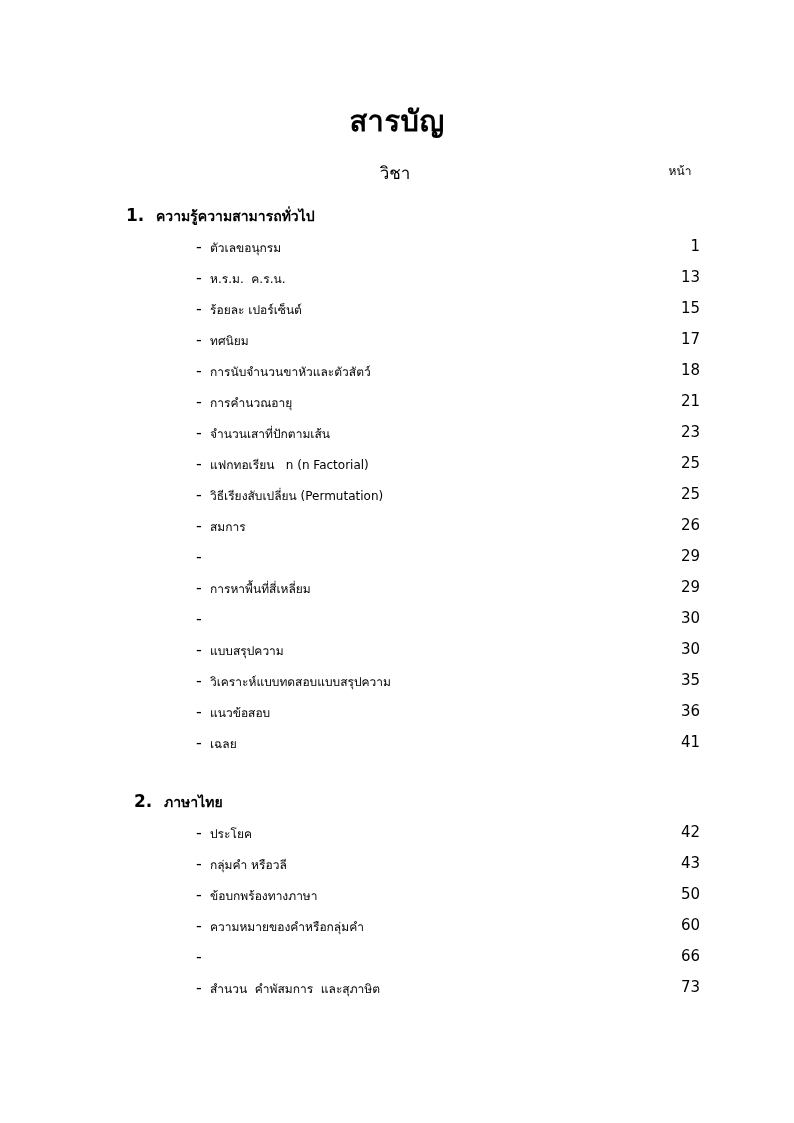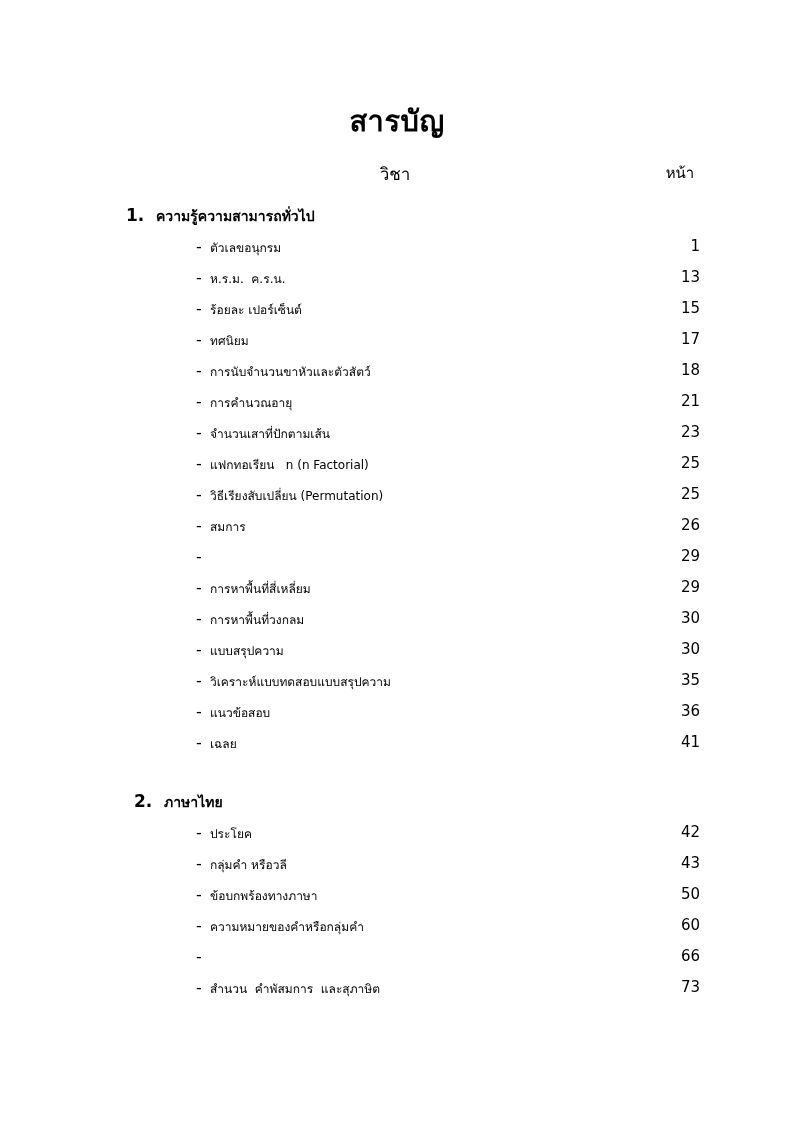--- a/index.html
+++ b/index.html
@@ -34,36 +34,37 @@
     line-height: 1;
   }
 
   
   .col-headers {
     position: absolute;
     left: 0;
     top: 164px;
     width: 794px;
     height: 26px;
+    font-family: Liberation Serif, serif;
   }
   .col-head-subject {
     position: absolute;
     left: 330px;
     width: 130px;
     text-align: center;
     font-size: 17px;
     font-weight: normal;
     line-height: 1.2;
   }
   .col-head-page {
     position: absolute;
     left: 630px;
     width: 100px;
     text-align: center;
-    font-size: 15px;
+    font-size: 12px;
     font-weight: normal;
     line-height: 1.2;
   }
 
   
   .toc {
     position: absolute;
     left: 0;
     top: 200px;
     width: 794px;
@@ -198,21 +199,20 @@
           <span class="entry-dash">-</span>
           <span class="entry-page">29</span>
         </div>
         <div class="entry">
           <span class="entry-dash">-</span>
           <span class="entry-label">การหาพื้นที่สี่เหลี่ยม</span>
           <span class="entry-page">29</span>
         </div>
         <div class="entry">
           <span class="entry-dash">-</span>
-          <span class="entry-label">การหาพื้นที่วงกลม</span>
           <span class="entry-page">30</span>
         </div>
         <div class="entry">
           <span class="entry-dash">-</span>
           <span class="entry-label">แบบสรุปความ</span>
           <span class="entry-page">30</span>
         </div>
         <div class="entry">
           <span class="entry-dash">-</span>
           <span class="entry-label">วิเคราะห์แบบทดสอบแบบสรุปความ</span>

